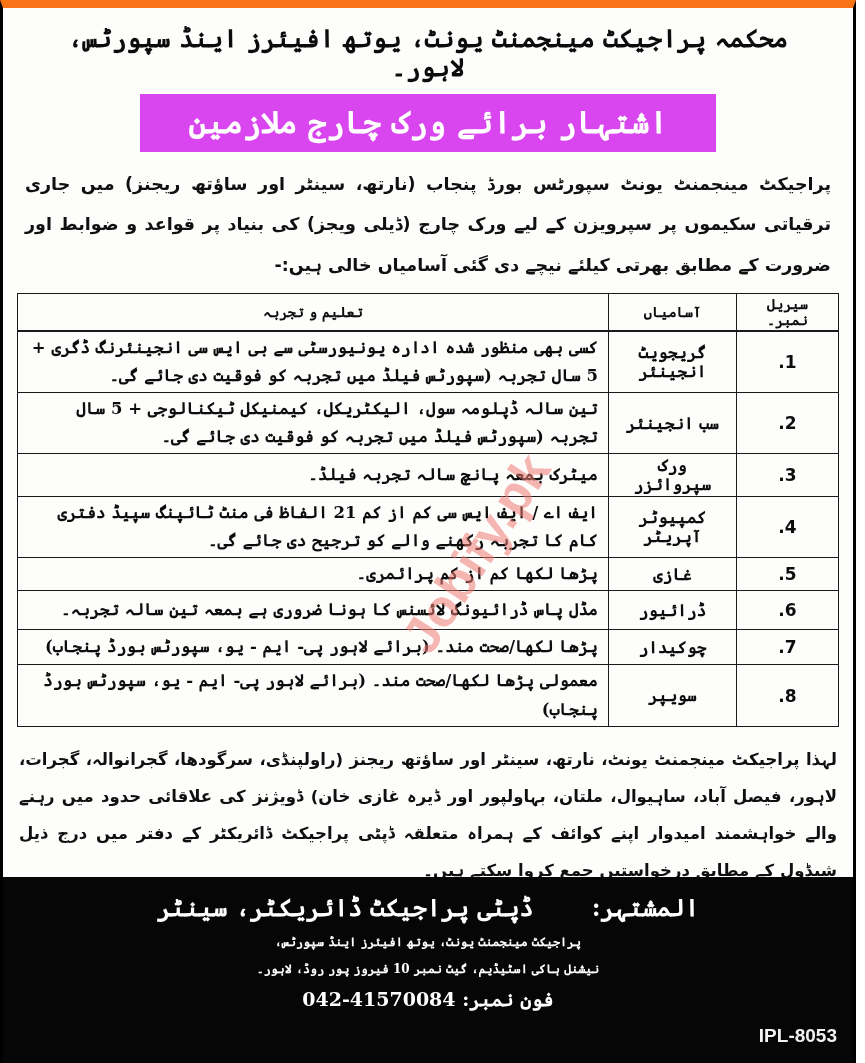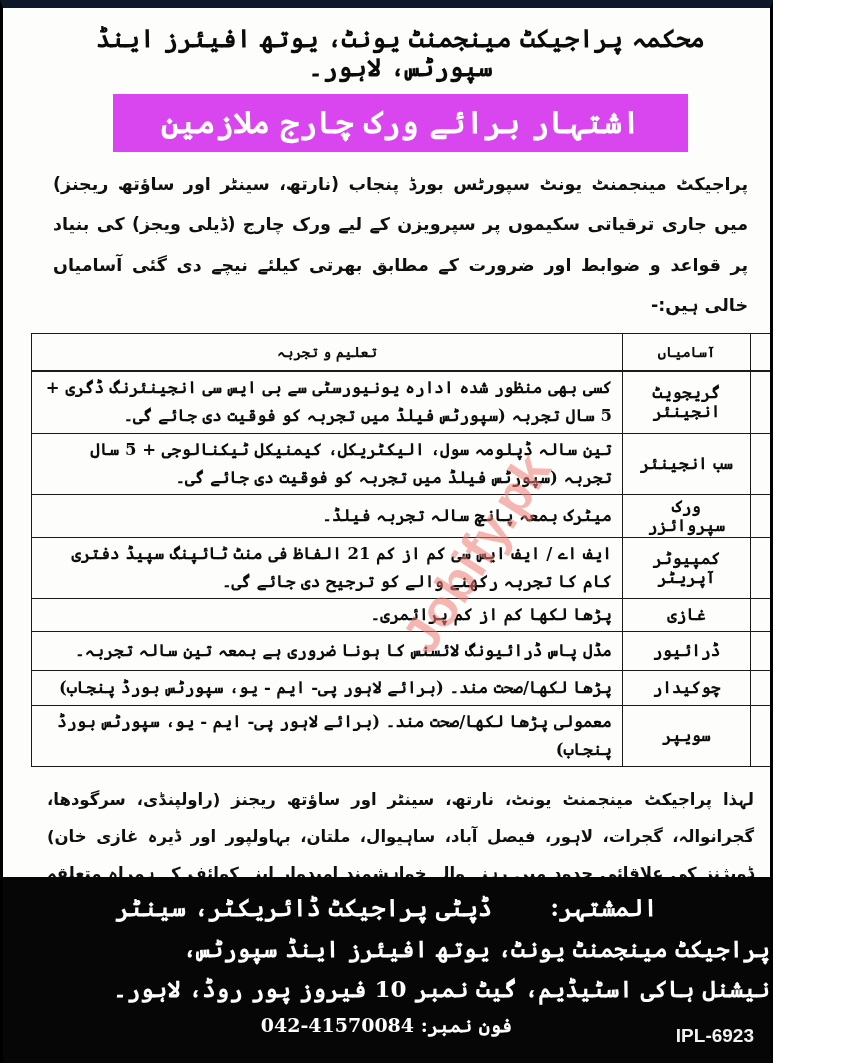--- a/index.html
+++ b/index.html
@@ -3,28 +3,27 @@
 <meta charset="utf-8">
 <style>
   * { box-sizing: border-box; margin: 0; padding: 0; }
   body {
     font-family: "DejaVu Sans", sans-serif;
     background: #ffffff;
     width: 865px;
   }
   .page {
     position: relative;
-    width: 773px;
+    width: 856px;
     height: 1063px;
     background: #fdfdfc;
     border-left: 3px solid #000;
     border-right: 3px solid #000;
-    border-top: 8px solid #0f172a;
+    border-top: 8px solid #f97316;
     overflow: hidden;
-    padding-left: 28px;
   }
   
   .dept-title {
     direction: rtl;
     text-align: center;
     font-size: 25px;
     font-weight: bold;
     color: #0c0c0c;
     padding: 16px 30px 6px 30px;
     font-family: "DejaVu Serif", serif;
@@ -135,22 +134,22 @@
   .adv-line {
     display: flex;
     direction: rtl;
     justify-content: center;
     gap: 58px;
     font-size: 24px;
     font-weight: bold;
     font-family: "DejaVu Serif", serif;
   }
   .footer-line {
-    text-align: right;
-    font-size: 23px;
+    text-align: center;
+    font-size: 12px;
     font-weight: bold;
     margin-top: 13px;
     font-family: "DejaVu Serif", serif;
   }
   .phone-line {
     text-align: center;
     font-size: 19px;
     font-weight: bold;
     margin-top: 12px;
     font-family: "DejaVu Serif", serif;
@@ -276,18 +275,18 @@
     <div class="adv-line">
       <span>المشتہر:</span>
       <span>ڈپٹی پراجیکٹ ڈائریکٹر، سینٹر</span>
     </div>
     <div class="footer-line">پراجیکٹ مینجمنٹ یونٹ، یوتھ افیئرز اینڈ سپورٹس،</div>
     <div class="footer-line">نیشنل ہاکی اسٹیڈیم، گیٹ نمبر 10 فیروز پور روڈ، لاہور۔</div>
     <div class="phone-line">
       <span>فون نمبر:</span>
       <span class="phone-number">042-41570084</span>
     </div>
-    <div class="ref-code">IPL-6923</div>
+    <div class="ref-code">IPL-8053</div>
   </div>
 
   <div class="watermark" style="color: rgb(239, 125, 116);">Jobify.pk</div>
 
 </div>
 
 </body></html>

